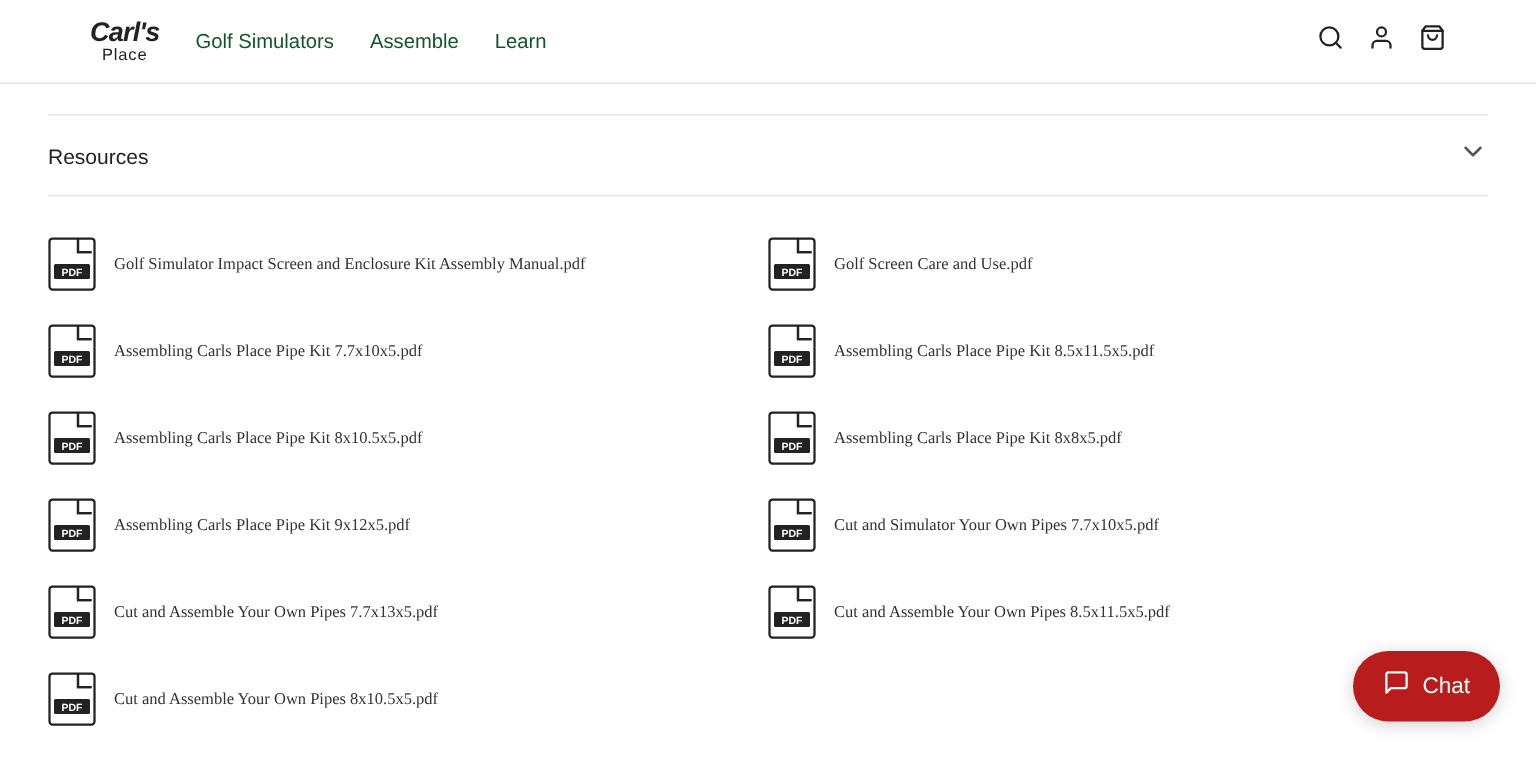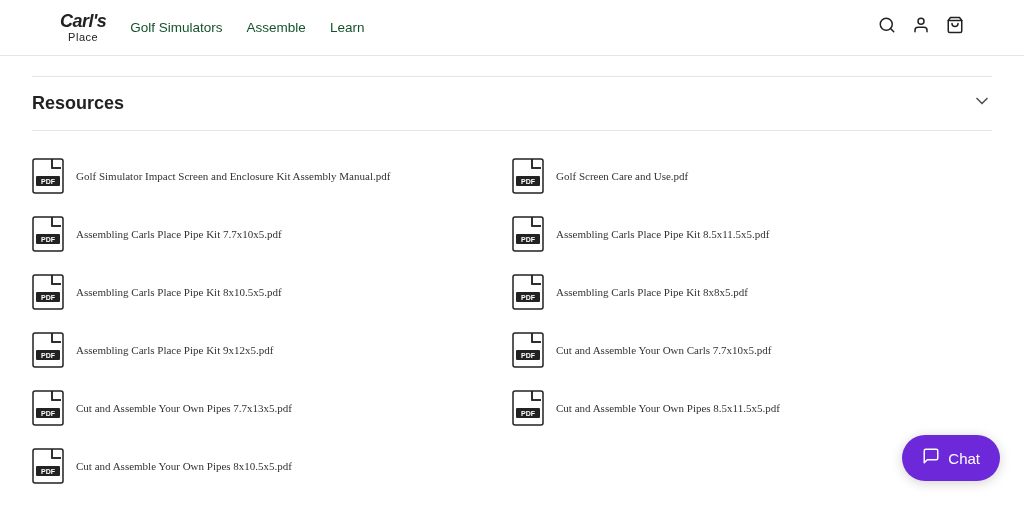--- a/index.html
+++ b/index.html
@@ -29,21 +29,21 @@
     .resources-header {
       display: flex;
       align-items: center;
       justify-content: space-between;
       padding: 14px 0 14px 0;
       border-top: 1px solid #e5e5e5;
       border-bottom: 1px solid #e5e5e5;
       cursor: pointer;
       margin-bottom: 16px;
     }
-    .resources-title { font-size: 18px; font-weight: 700; }
+    .resources-title { font-size: 14px; font-weight: 400; }
     .chevron-icon { font-size: 18px; color: #555; }
 
     
     .resource-grid {
       display: grid;
       grid-template-columns: 1fr 1fr;
       gap: 0;
     }
     .resource-item {
       display: flex;
@@ -61,21 +61,21 @@
       position: relative;
     }
     .pdf-icon svg { width: 32px; height: 36px; }
     .resource-name { font-size: 11px; color: #333; font-family: Liberation Serif, serif; }
 
     
     .chat-button {
       position: fixed;
       bottom: 24px;
       right: 24px;
-      background: #6d28d9;
+      background: #b91c1c;
       color: #fff;
       border: none;
       border-radius: 24px;
       padding: 12px 20px;
       display: flex;
       align-items: center;
       gap: 8px;
       cursor: pointer;
       font-size: 15px;
       font-weight: 500;
@@ -207,21 +207,21 @@
         <span class="resource-name">Assembling Carls Place Pipe Kit 9x12x5.pdf</span>
       </a>
       <a class="resource-item" href="#">
         <div class="pdf-icon"><svg viewBox="0 0 32 36" fill="none" xmlns="http://www.w3.org/2000/svg">
       <rect x="1" y="1" width="30" height="34" rx="2" ry="2" stroke="#222" stroke-width="1.5" fill="white"></rect>
       <path d="M20 1v9h9" stroke="#222" stroke-width="1.5" fill="none"></path>
       <polyline points="20,1 20,10 29,10" stroke="#222" stroke-width="1.5" fill="none"></polyline>
       <rect x="4" y="18" width="24" height="10" rx="1" fill="#222"></rect>
       <text x="16" y="26" text-anchor="middle" fill="white" font-size="7" font-family="Arial,sans-serif" font-weight="bold">PDF</text>
     </svg></div>
-        <span class="resource-name">Cut and Assemble Your Own Carls 7.7x10x5.pdf</span>
+        <span class="resource-name">Cut and Simulator Your Own Pipes 7.7x10x5.pdf</span>
       </a>
       <a class="resource-item" href="#">
         <div class="pdf-icon"><svg viewBox="0 0 32 36" fill="none" xmlns="http://www.w3.org/2000/svg">
       <rect x="1" y="1" width="30" height="34" rx="2" ry="2" stroke="#222" stroke-width="1.5" fill="white"></rect>
       <path d="M20 1v9h9" stroke="#222" stroke-width="1.5" fill="none"></path>
       <polyline points="20,1 20,10 29,10" stroke="#222" stroke-width="1.5" fill="none"></polyline>
       <rect x="4" y="18" width="24" height="10" rx="1" fill="#222"></rect>
       <text x="16" y="26" text-anchor="middle" fill="white" font-size="7" font-family="Arial,sans-serif" font-weight="bold">PDF</text>
     </svg></div>
         <span class="resource-name">Cut and Assemble Your Own Pipes 7.7x13x5.pdf</span>

